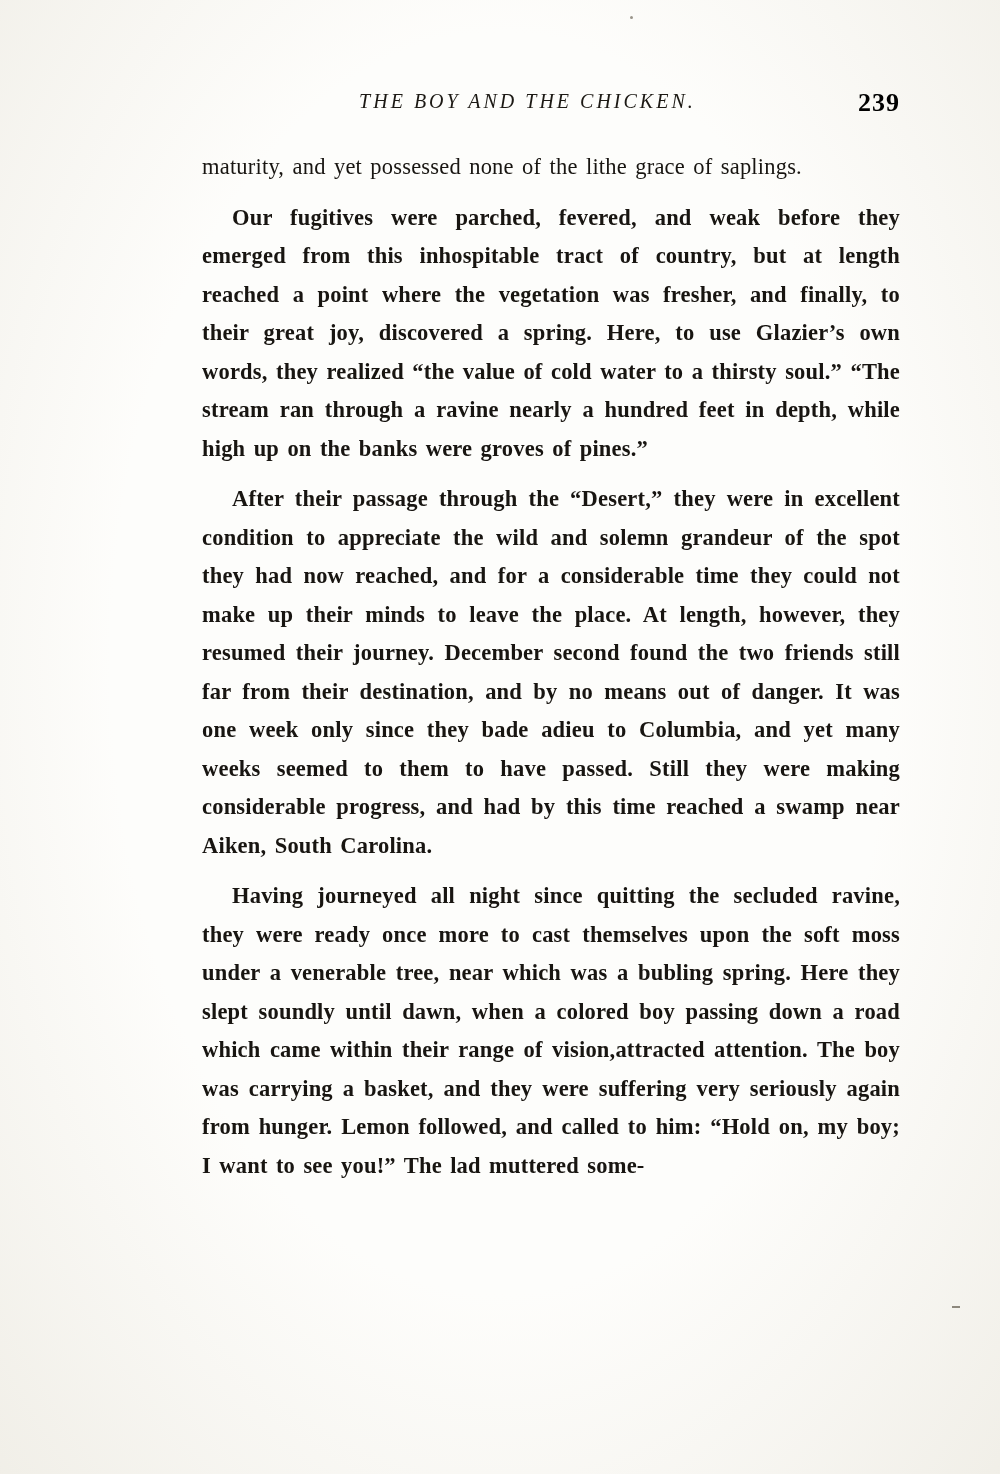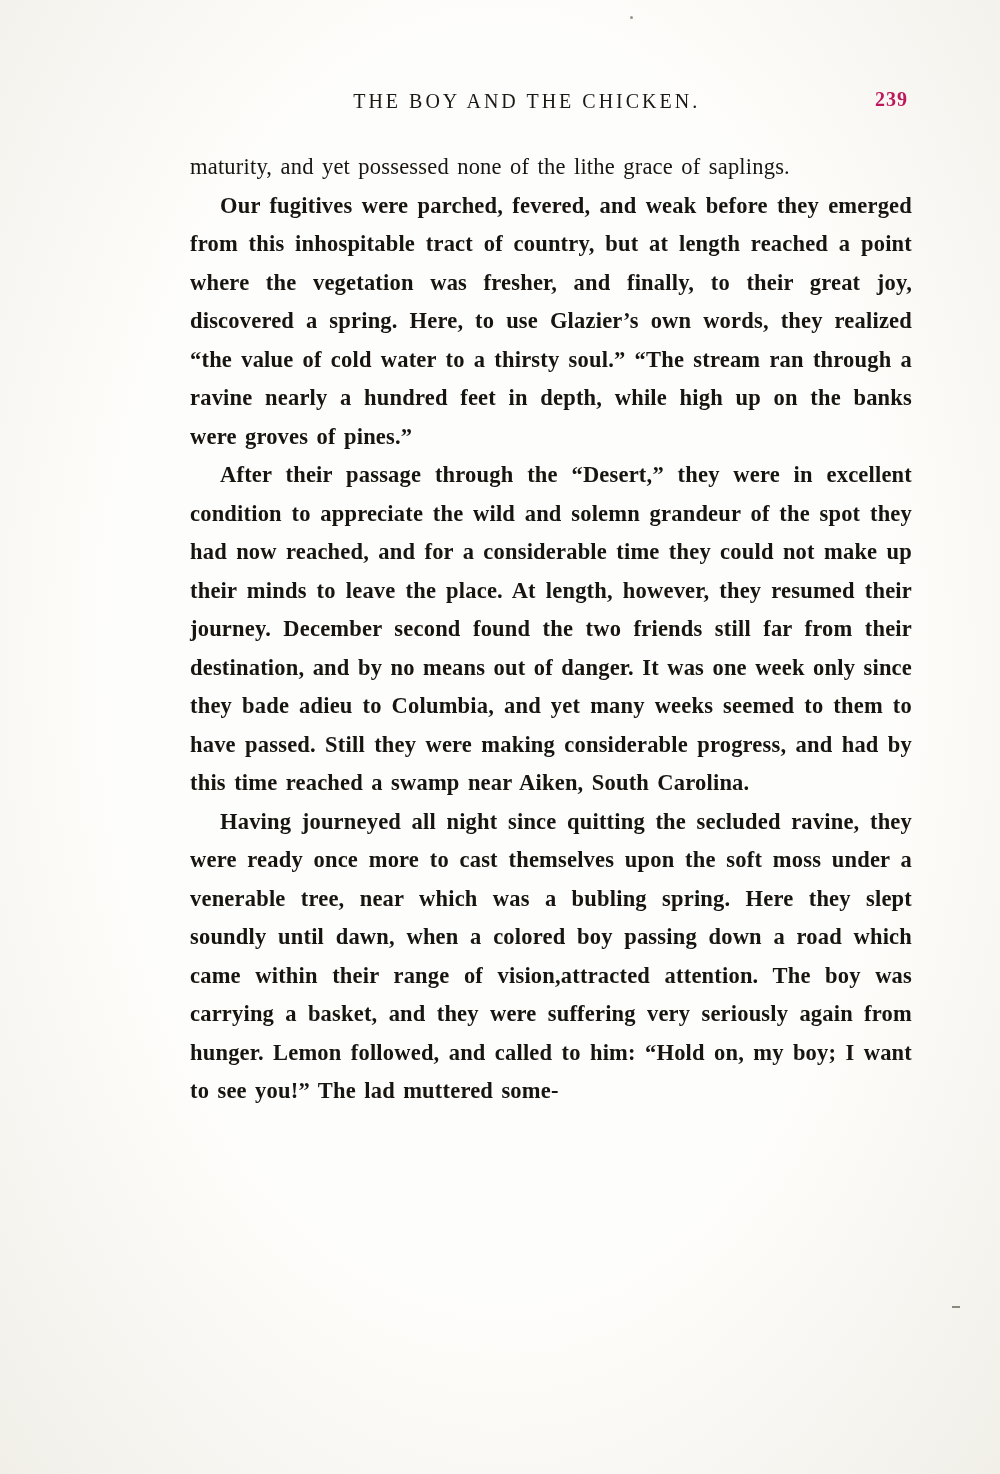--- a/index.html
+++ b/index.html
@@ -30,44 +30,45 @@
   }
   .header {
     position: relative;
     height: 34px;
   }
   .running-title {
     position: absolute;
     left: 50%;
     transform: translateX(-57%);
     top: 0;
+    font-style: italic;
     font-size: 20px;
     letter-spacing: 3px;
     white-space: nowrap;
     color: #1c1914;
   }
   .page-number {
     position: absolute;
-    right: 4px;
+    right: 12px;
     top: -2px;
     font-weight: bold;
-    font-size: 20px;
+    font-size: 26px;
     letter-spacing: 1px;
-    color: #be185d;
+    color: #000000;
   }
   .body-text {
     margin-top: 24px;
     font-size: 22.5px;
     line-height: 38.5px;
     text-align: justify;
     letter-spacing: 0.2px;
     word-spacing: 2.5px;
   }
   .body-text p {
-    margin: 0;
+    margin: 12px;
   }
   .body-text p.indented {
     text-indent: 30px;
     font-weight: bold;
   }
   
   .artifact-dot-top {
     position: absolute;
     left: 630px;
     top: 16px;

